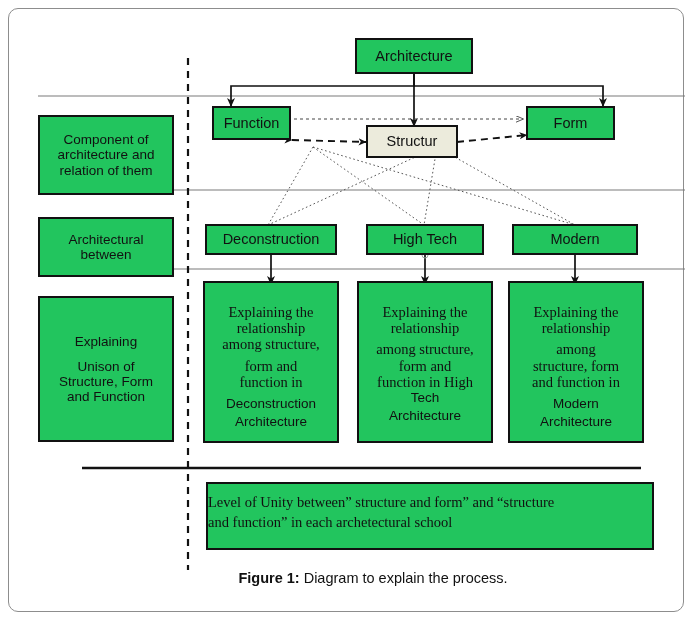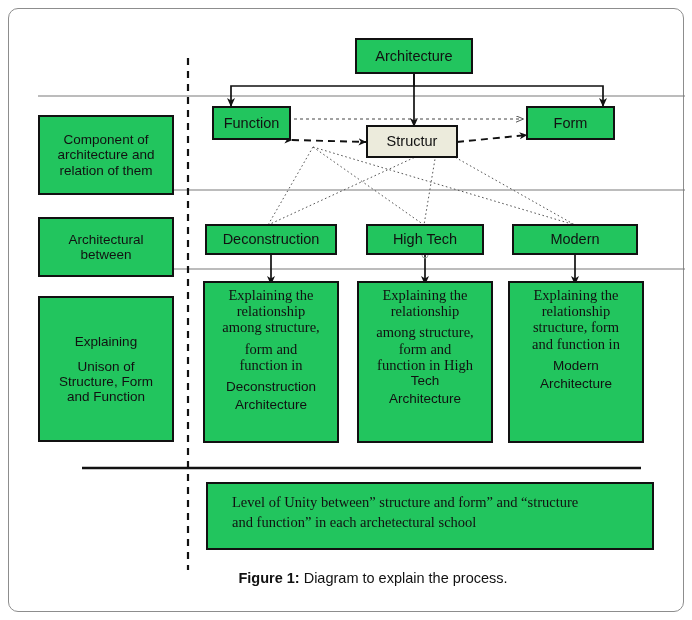--- a/index.html
+++ b/index.html
@@ -22,28 +22,28 @@
   
   .leftbox{font-size:13.5px;margin-top:13px;}
   .leftbox .ln{display:block;}
 
   
   .node{font-size:14.5px;}
   .node-struct{background:#ecebdc;}
 
   
   .expl{font-size:13.5px;flex-direction:column;justify-content:flex-start;
-        padding-top:4px;}
+        padding-top:21px;}
   .expl .l{display:block;width:100%;}
   .expl .ser{font-family:"Liberation Serif",serif;font-size:14.5px;}
   .expl .san{font-family:"Liberation Sans",sans-serif;font-size:13.5px;}
 
   .bottombox{font-family:"Liberation Serif",serif;font-size:14.5px;
              text-align:left;justify-content:flex-start;align-items:flex-start;
-             padding:9px 24px;line-height:1.35;}
+             padding:9px 0;line-height:1.35;}
 
   .caption{position:absolute;left:0;top:570px;width:692px;text-align:center;
            font-family:"Liberation Sans",sans-serif;font-size:14.5px;color:#111;padding-left:27px;}
   .caption b{font-weight:bold;}
 </style>
 </head>
 <body>
 
 <div id="root">
 
@@ -150,20 +150,21 @@
     <span class="l ser" style="margin-top:5px;">among structure,</span>
     <span class="l ser">form and</span>
     <span class="l ser">function in High</span>
     <span class="l san" style="">Tech</span>
     <span class="l san" style="margin-top:3px;">Architecture</span>
   </div>
 
   <div class="box expl" style="left:508px;top:281px;width:136px;height:162px;">
     <span class="l ser">Explaining the</span>
     <span class="l ser">relationship</span>
+    <span class="l ser" style="margin-top:5px;">among</span>
     <span class="l ser">structure, form</span>
     <span class="l ser">and function in</span>
     <span class="l san" style="margin-top:6px;">Modern</span>
     <span class="l san" style="margin-top:3px;">Architecture</span>
   </div>
 
   <div class="box bottombox" style="left:206px;top:482px;width:448px;height:68px;flex-direction:column;">
     <span class="l">Level of Unity between” structure and form” and “structure</span>
     <span class="l">and function” in each archetectural school</span>
   </div>

